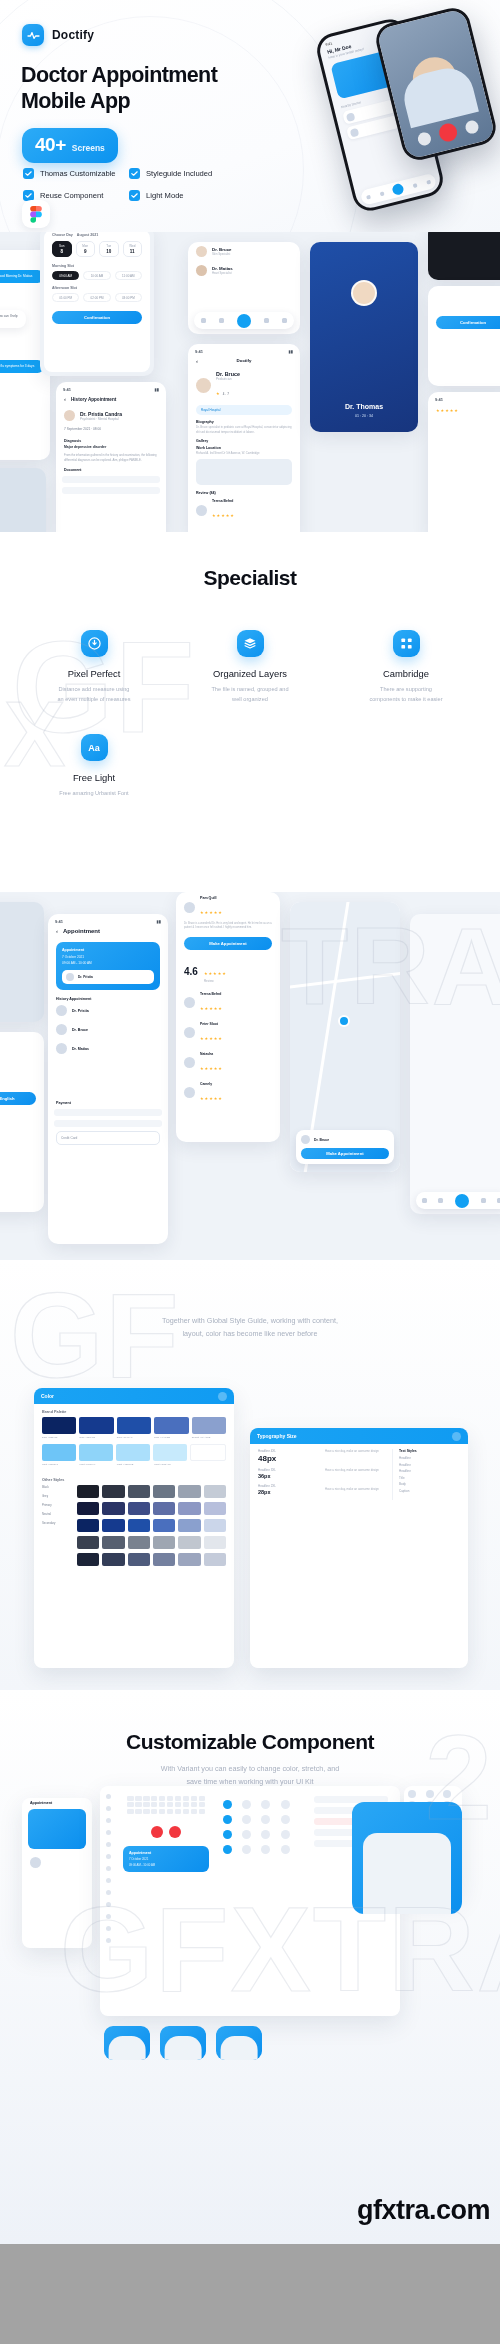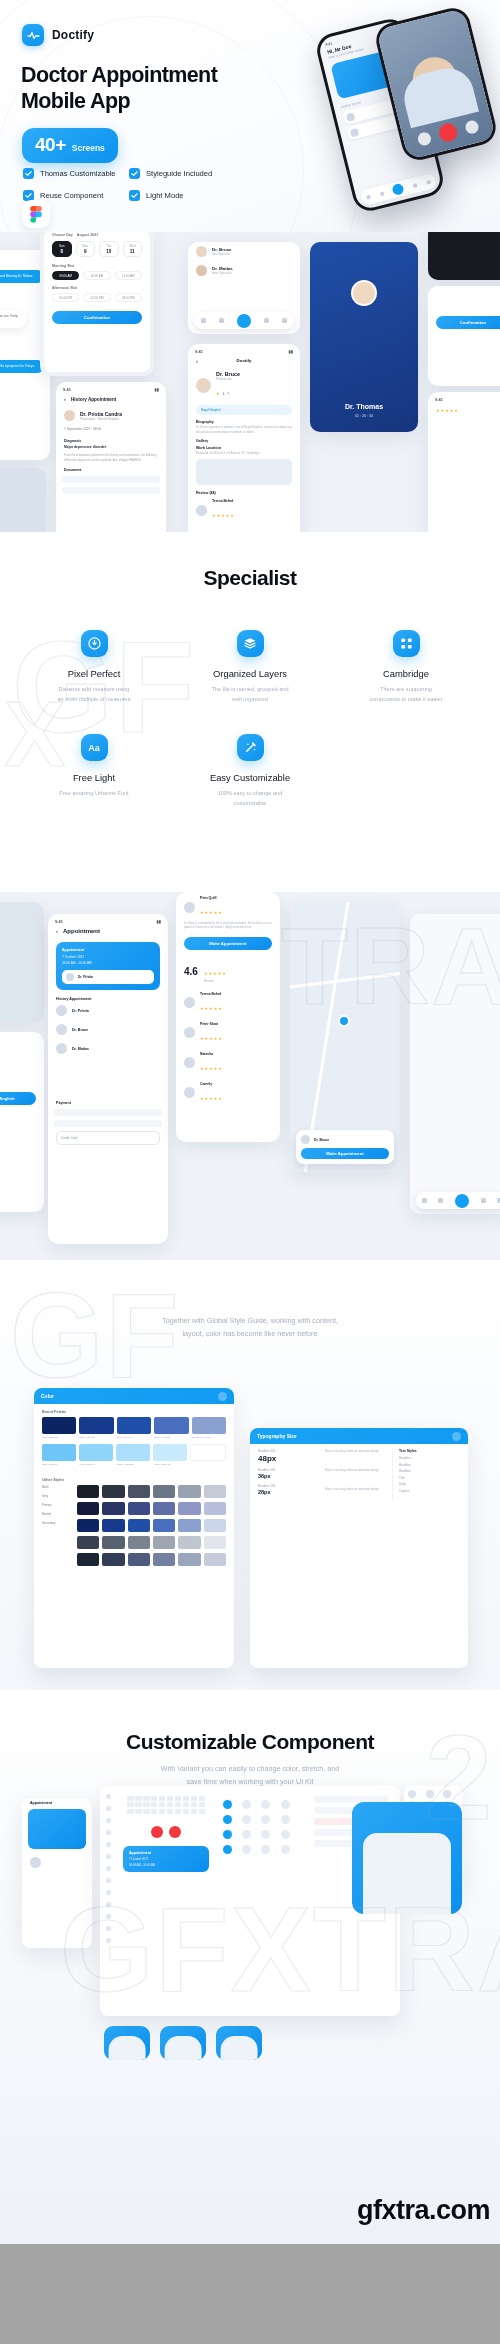--- a/index.html
+++ b/index.html
@@ -579,32 +579,20 @@
 
       <div class="hl-item">
         <div class="hl-icon">
             <span class="aa">Aa</span>
           </div>
         <div class="hl-title">Free Light</div>
         <div class="hl-desc">Free amazing Urbanist Font</div>
       </div>
 
 
-      <div class="hl-item">
-        <div class="hl-icon">
-          <svg width="13" height="13" viewBox="0 0 14 14">
-              <path d="M3 11L10.5 3.5" stroke="#fff" stroke-width="1.6" stroke-linecap="round"></path>
-              <path d="M9.3 2.3l2.4 2.4" stroke="#fff" stroke-width="1.6" stroke-linecap="round"></path>
-              <circle cx="4.2" cy="3.4" r=".8" fill="#fff"></circle>
-              <circle cx="11.4" cy="9.2" r=".8" fill="#fff"></circle>
-            </svg>
-        </div>
-        <div class="hl-title">Easy Customizable</div>
-        <div class="hl-desc">100% easy to change and<br>customizable</div>
-      </div>
     </div>
   </section>
 
   <section class="strip" style="height:368px;background:#eff3f8;">
     <div class="strip-inner">
       <div class="wm" style="left:250px;top:10px;font-size:110px;margin-left:31px;">TRA</div>
 
       <div class="card" style="left:-30px;top:10px;width:74px;height:120px;background:#dde5ee;"></div>
       <div class="card" style="left:-30px;top:140px;width:74px;height:180px;">
         <div class="btn-blue" style="margin-top:60px;">English</div>

